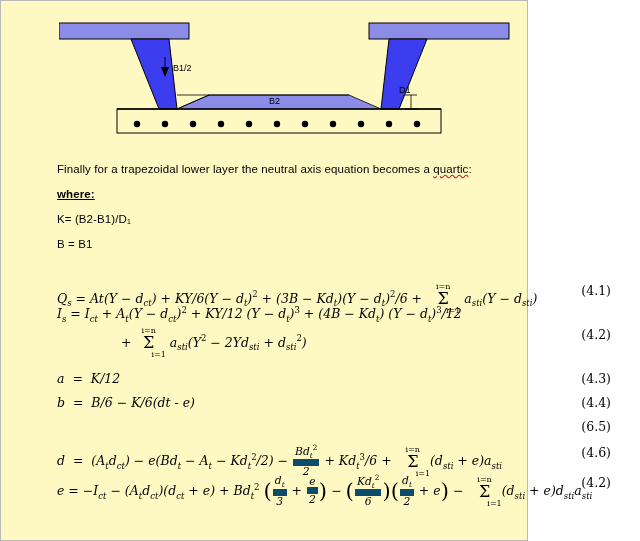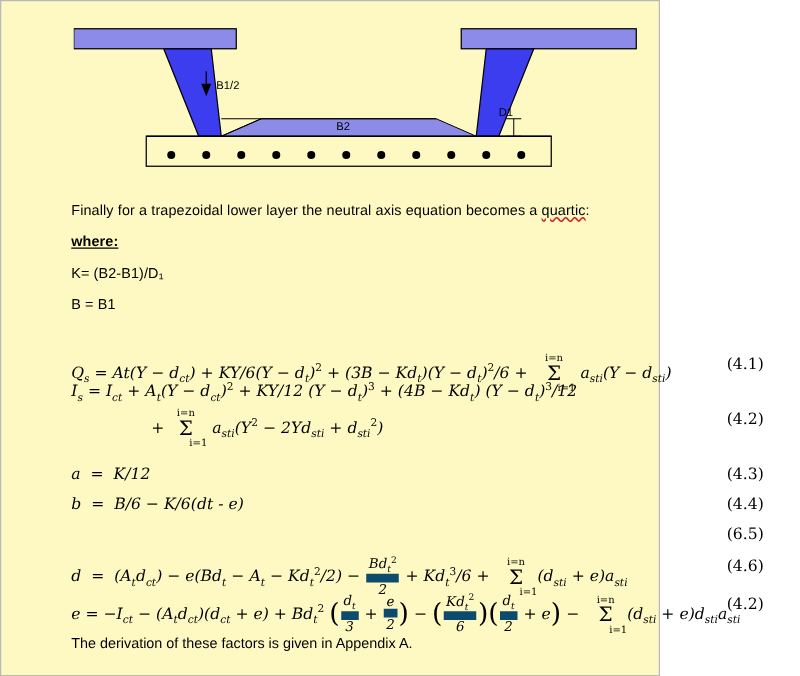--- a/index.html
+++ b/index.html
@@ -250,15 +250,14 @@
       <span class="eq-body">d&nbsp;&nbsp;=&nbsp;&nbsp;(A<sub>t</sub>d<sub>ct</sub>)&nbsp;−&nbsp;e(Bd<sub>t</sub>&nbsp;−&nbsp;A<sub>t</sub>&nbsp;−&nbsp;Kd<sub>t</sub><sup>2</sup>/2)&nbsp;−&nbsp;<span class="frac"><span class="num">Bd<sub>t</sub><sup>2</sup></span><span class="den">2</span></span>&nbsp;+&nbsp;Kd<sub>t</sub><sup>3</sup>/6&nbsp;+&nbsp;<span class="sum"><span class="sum-top">i=n</span><span class="sg">Σ</span><span class="sum-bot">i=1</span></span>(d<sub>sti</sub>&nbsp;+&nbsp;e)a<sub>sti</sub></span>
       <span class="eq-num">(4.6)</span>
     </div>
 
     <div class="eq-row" style="height:34px;">
       <span class="eq-body">e&nbsp;=&nbsp;−I<sub>ct</sub>&nbsp;−&nbsp;(A<sub>t</sub>d<sub>ct</sub>)(d<sub>ct</sub>&nbsp;+&nbsp;e)&nbsp;+&nbsp;Bd<sub>t</sub><sup>2</sup>&nbsp;<span class="paren-big">(</span><span class="frac"><span class="num">d<sub>t</sub></span><span class="den">3</span></span>&nbsp;+&nbsp;<span class="frac"><span class="num">e</span><span class="den">2</span></span><span class="paren-big">)</span>&nbsp;−&nbsp;<span class="paren-big">(</span><span class="frac"><span class="num">Kd<sub>t</sub><sup>2</sup></span><span class="den">6</span></span><span class="paren-big">)</span><span class="paren-big">(</span><span class="frac"><span class="num">d<sub>t</sub></span><span class="den">2</span></span>&nbsp;+&nbsp;e<span class="paren-big">)</span>&nbsp;−&nbsp;<span class="sum"><span class="sum-top">i=n</span><span class="sg">Σ</span><span class="sum-bot">i=1</span></span>(d<sub>sti</sub>&nbsp;+&nbsp;e)d<sub>sti</sub>a<sub>sti</sub></span>
       <span class="eq-num">(4.2)</span>
     </div>
   </div>
 
-  <div class="footer-text">The derivation of these factors is given in Appendix A.</div>
 
 </div>
 
 </body></html>

